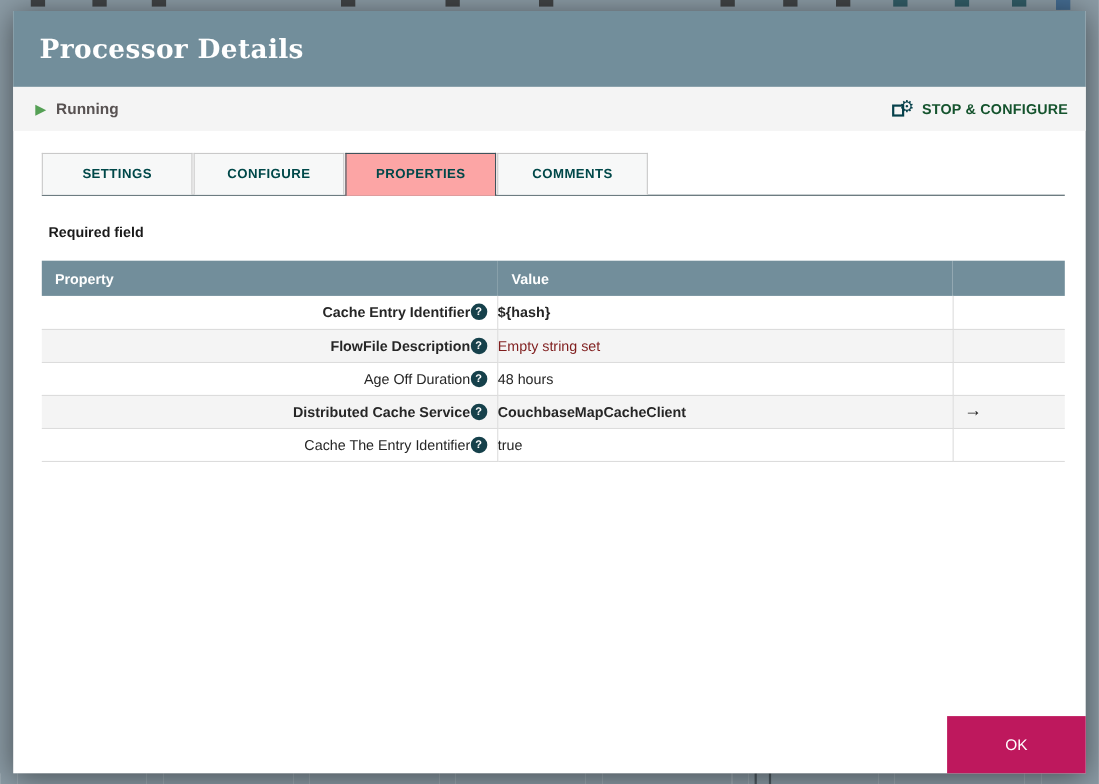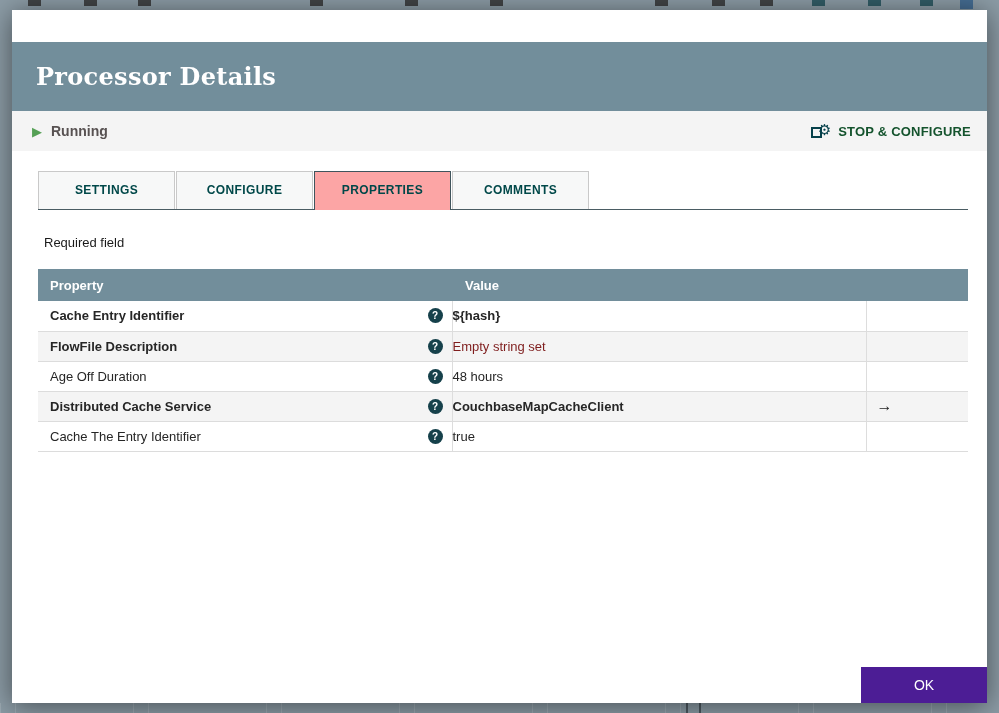--- a/index.html
+++ b/index.html
@@ -26,21 +26,21 @@
       rgba(255,255,255,.14) 15px 16px, transparent 16px 133px);
   }
   .tick { position:absolute; top:0; width:2px; height:10px; background:rgba(25,35,40,.55); }
 
   
   .modal {
     position:absolute; left:12px; top:10px; width:975px; height:693px;
     background:#fff; box-shadow: 0 3px 26px rgba(0,0,0,.5);
   }
   .modal-header {
-    height:69px; background:#728e9b; display:flex; align-items:center; padding-left:24px;margin-top:32px;
+    height:69px; background:#728e9b; display:flex; align-items:center; padding-left:24px;
   }
   .modal-title {
     font-family:"DejaVu Serif","Liberation Serif",serif;
     font-size:24px; font-weight:700; color:#fff; letter-spacing:.3px;
   }
 
   
   .status-bar {
     height:40px; background:#f4f4f4; display:flex; align-items:center;
     justify-content:space-between; padding:0 16px 0 20px;
@@ -65,47 +65,47 @@
     width:137px; height:38px; line-height:36px; text-align:center;
     font-size:12px; font-weight:600; letter-spacing:.4px; color:#004849;
     background:#f7f8f8; border:1px solid #c9c9c9; border-bottom:none;
     margin-right:1px; cursor:pointer;
   }
   .tab.active {
     background:#fca5a5; border:1px solid #3f545c; border-bottom:none;
     margin-bottom:-1px; height:39px; position:relative; z-index:1;
   }
 
-  .required-note { margin:25px 0 19px; padding-left:6px; font-size:13px; font-weight:normal; color:#1a1a1a; }
+  .required-note { margin:25px 0 19px; padding-left:6px; font-size:13px; font-weight:bold; color:#1a1a1a; }
 
   table.props { width:100%; border-collapse:collapse; table-layout:fixed; }
   table.props th {
     background:#728e9b; color:#fff; font-size:13px; font-weight:bold;
     text-align:left; height:32px; padding:0 0 0 12px;
   }
   table.props th.value-h { padding-left:13px; }
   col.c-prop { width:414px; } col.c-val { width:414px; } col.c-go { width:102px; }
   table.props td { height:30px; padding:0; font-size:13px; border-bottom:1px solid #dcdcdc; }
   tbody tr:nth-child(even) { background:#f4f4f4; }
   .prop-cell, .value-cell { border-right:1px solid #ddd; }
-  .cell-flex { display:flex; align-items:center; justify-content:space-between; padding:0 9px 0 12px; }
+  .cell-flex { display:flex; align-items:center; justify-content:flex-end; padding:0 9px 0 12px; }
   .value-cell { padding-left:13px; }
   tr.required .prop-name, tr.required .value-cell { font-weight:bold; }
   td.value-cell.unset { color:#7f1d1d; font-weight:normal !important; }
   .help-icon {
     flex:0 0 auto; width:15px; height:15px; border-radius:50%; background:#16414b;
     color:#fff; font-size:10px; font-weight:bold; display:inline-flex;
     align-items:center; justify-content:center; cursor:default;
   }
   .goto-cell { padding-left:10px !important; }
   .goto-icon { font-size:16px; color:#222; cursor:pointer; }
 
   .ok-btn {
-    position:absolute; right:0; bottom:0; width:126px; height:36px;
-    background:#4c1d95; color:#fff; border:none; font-size:14px;
+    position:absolute; right:0; bottom:0; width:126px; height:52px;
+    background:#be185d; color:#fff; border:none; font-size:14px;
     font-family:"Liberation Sans",sans-serif; cursor:pointer;
   }
 </style>
 </head>
 <body>
 
 <div class="top-strip">
   <span class="frag" style="left:28px"></span>
   <span class="frag" style="left:84px"></span>
   <span class="frag" style="left:138px"></span>

